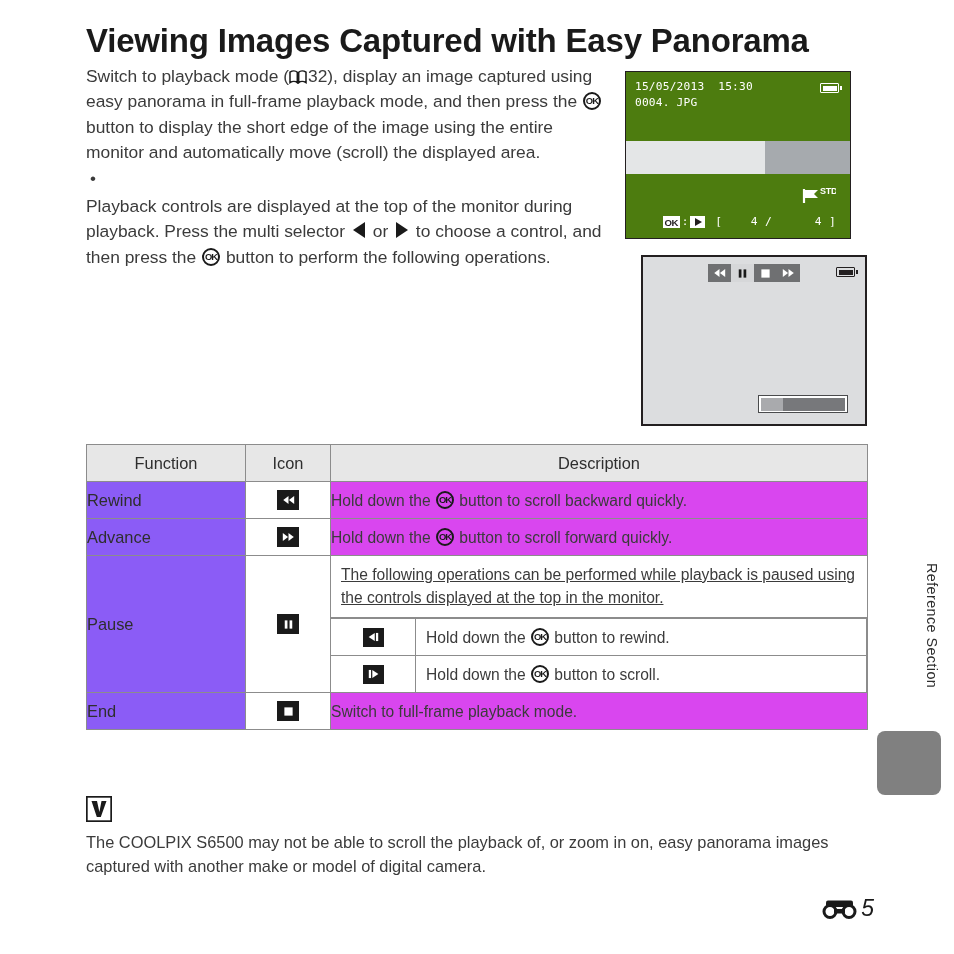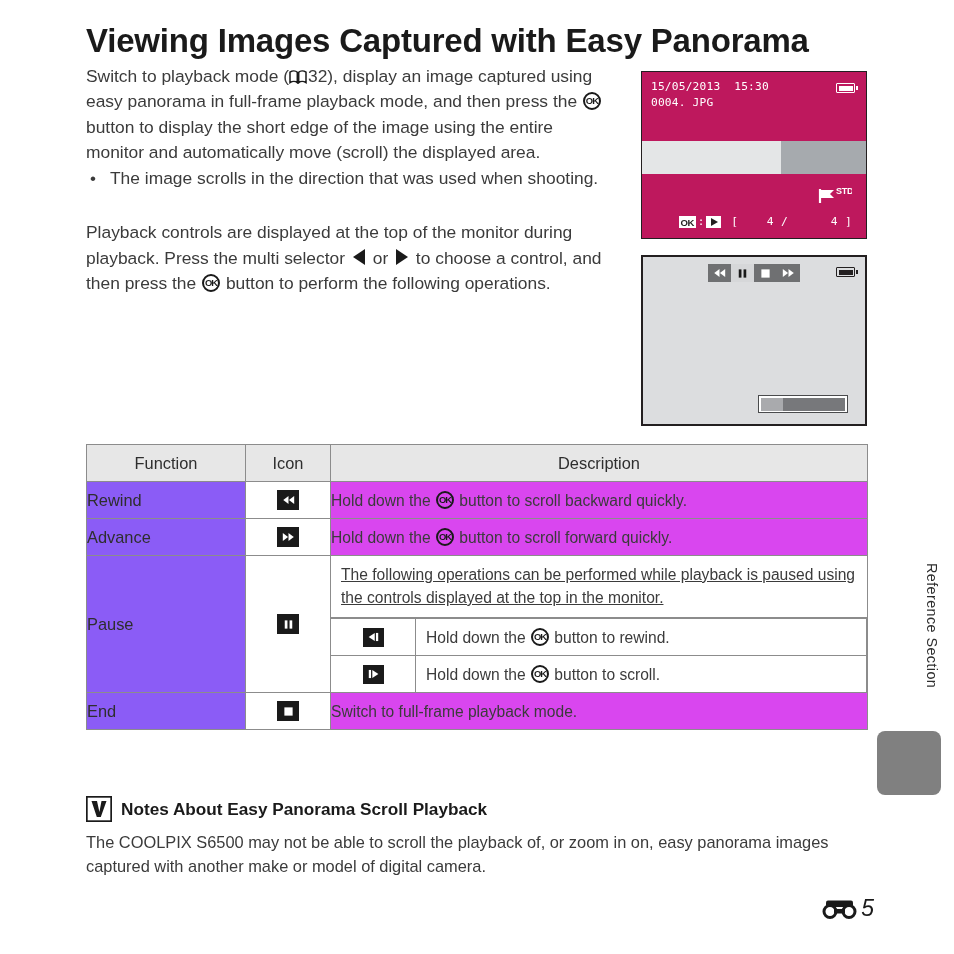--- a/index.html
+++ b/index.html
@@ -96,23 +96,23 @@
     border-bottom: 8px solid transparent;
     border-left: 12px solid #1a1a1a;
   }
 
   
   .monitor {
     position: absolute;
     box-sizing: border-box;
   }
   .monitor-1 {
-    left: 641px; top: 71px;
+    left: 625px; top: 71px;
     width: 226px; height: 168px;
-    background: #be185d;
+    background: #4d7c0f;
     border: 1px solid #231f20;
   }
   .m1-info {
     position: absolute;
     left: 9px; top: 7px;
     color: #ffffff;
     font-size: 11.2px;
     line-height: 15.5px;
     font-family: "DejaVu Sans Mono", monospace;
     letter-spacing: 0.2px;
@@ -375,21 +375,21 @@
 <div class="page">
 
   <div class="page-title">Viewing Images Captured with Easy Panorama</div>
 
   <div class="body-col">
     <p class="para"><span>Switch to playback mode (</span><span class="g-book"><svg viewBox="0 0 18 14" width="18" height="14">
             <path d="M1 2.2 C3.3 0.6 6.6 0.6 8.3 2.3 L8.3 12.6 C6.6 11 3.3 11 1 12.6 Z" fill="none" stroke="#1a1a1a" stroke-width="1.5"></path>
             <path d="M17 2.2 C14.7 0.6 11.4 0.6 9.7 2.3 L9.7 12.6 C11.4 11 14.7 11 17 12.6 Z" fill="none" stroke="#1a1a1a" stroke-width="1.5"></path>
           </svg></span><span>32</span><span>), display an image captured using easy panorama in full-frame playback mode, and then press the </span><span class="g-ok"></span><span> button to display the short edge of the image using the entire monitor and automatically move (scroll) the displayed area.</span></p>
     <ul class="bullet-list">
-      <li class="bullet-item"><span class="dot">•</span><span>The image scrolls in the direction that was used when shooting.</span></li>
+      <li class="bullet-item"><span class="dot">•</span></li>
     </ul>
     <p class="para second"><span>Playback controls are displayed at the top of the monitor during playback. Press the multi selector </span><span class="g-tri left"></span><span> or </span><span class="g-tri right"></span><span> to choose a control, and then press the </span><span class="g-ok"></span><span> button to perform the following operations.</span></p>
   </div>
 
   <div class="monitor monitor-1">
     <div class="m1-info"><span>15/05/2013</span>  <span>15:30</span><br><span>0004. JPG</span></div>
     <div class="battery m1-battery">
         <span class="fill"></span>
       </div>
     <div class="pano-band">
@@ -542,21 +542,20 @@
   </table>
 
   <div class="notes">
     <div class="notes-head">
       <span class="warn-icon">
         <svg viewBox="0 0 26 26" width="26" height="26">
             <rect x="0.5" y="0.5" width="25" height="25" fill="none" stroke="#1a1a1a" stroke-width="2.4"></rect>
             <path d="M5.5 5 L11 5 L13.4 16 L15.5 5 L20.5 5 L14.8 21 L10.8 21 Z" fill="#1a1a1a"></path>
           </svg>
       </span>
-      <span>Notes About Easy Panorama Scroll Playback</span>
     </div>
     <div class="notes-body">The COOLPIX S6500 may not be able to scroll the playback of, or zoom in on, easy panorama images captured with another make or model of digital camera.</div>
   </div>
 
   <div class="side-label">Reference Section</div>
   <div class="side-tab"></div>
 
   <div class="footer">
     <span class="e-icon">
       <svg viewBox="0 0 36 20" width="36" height="20">

